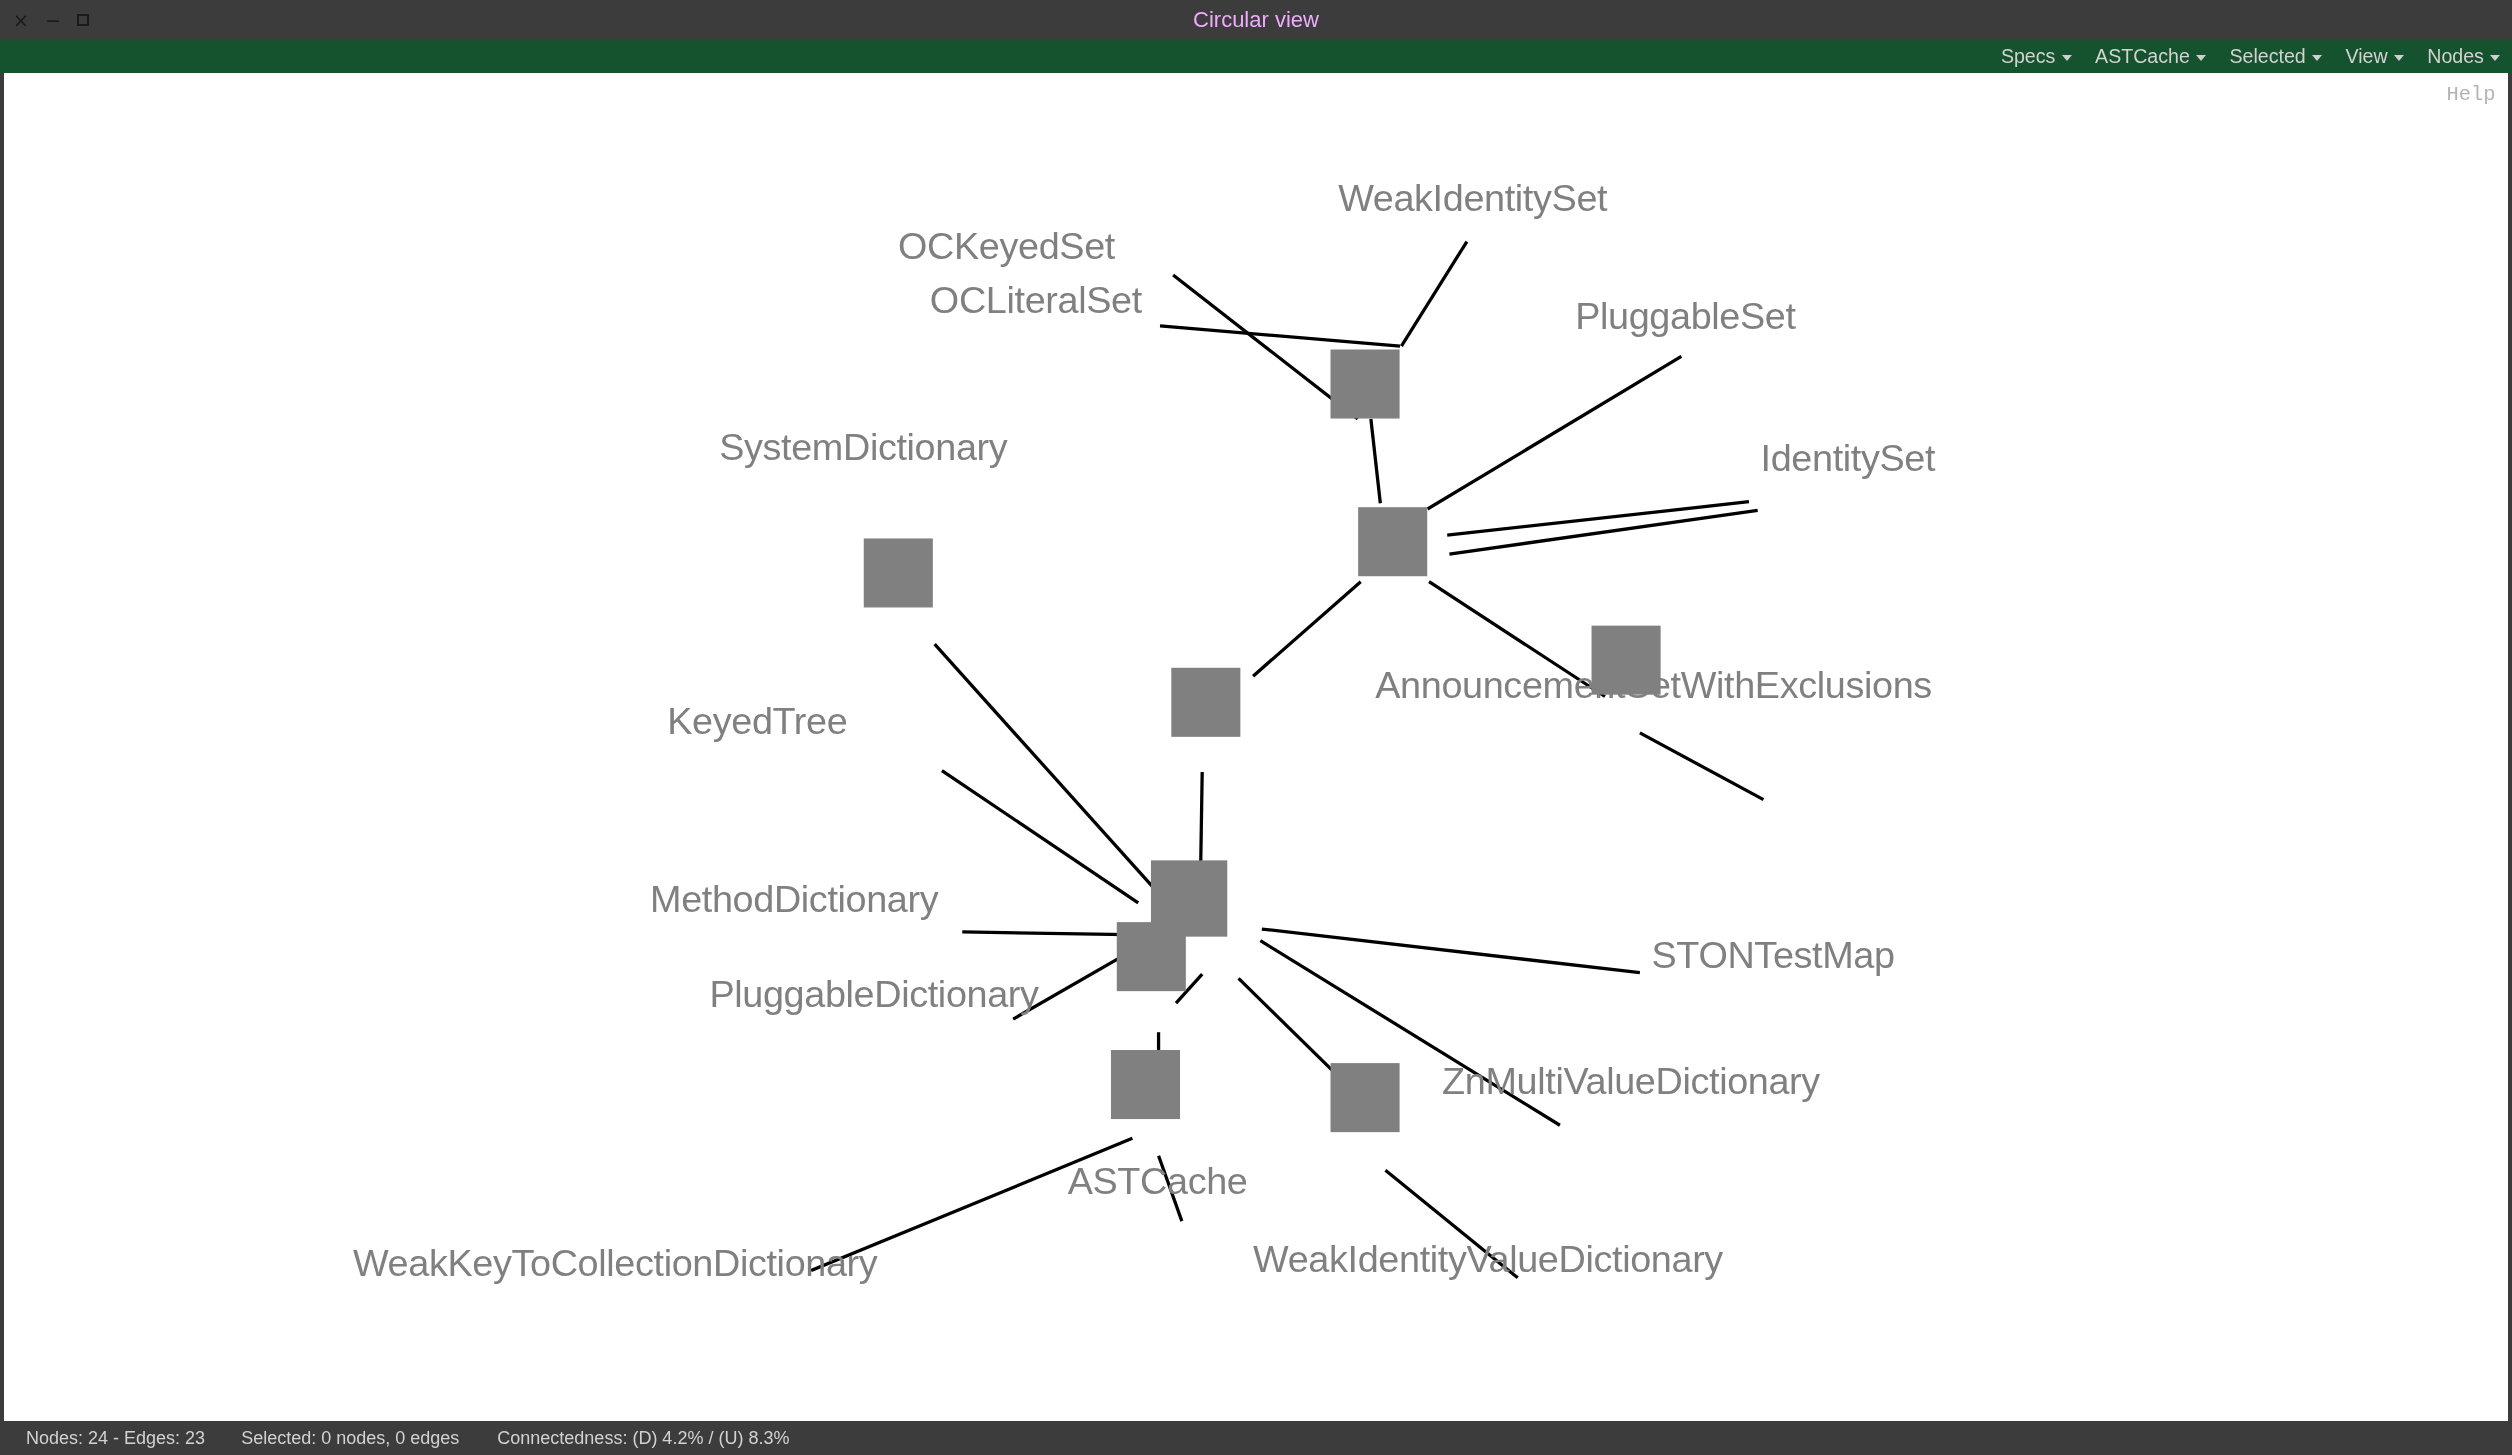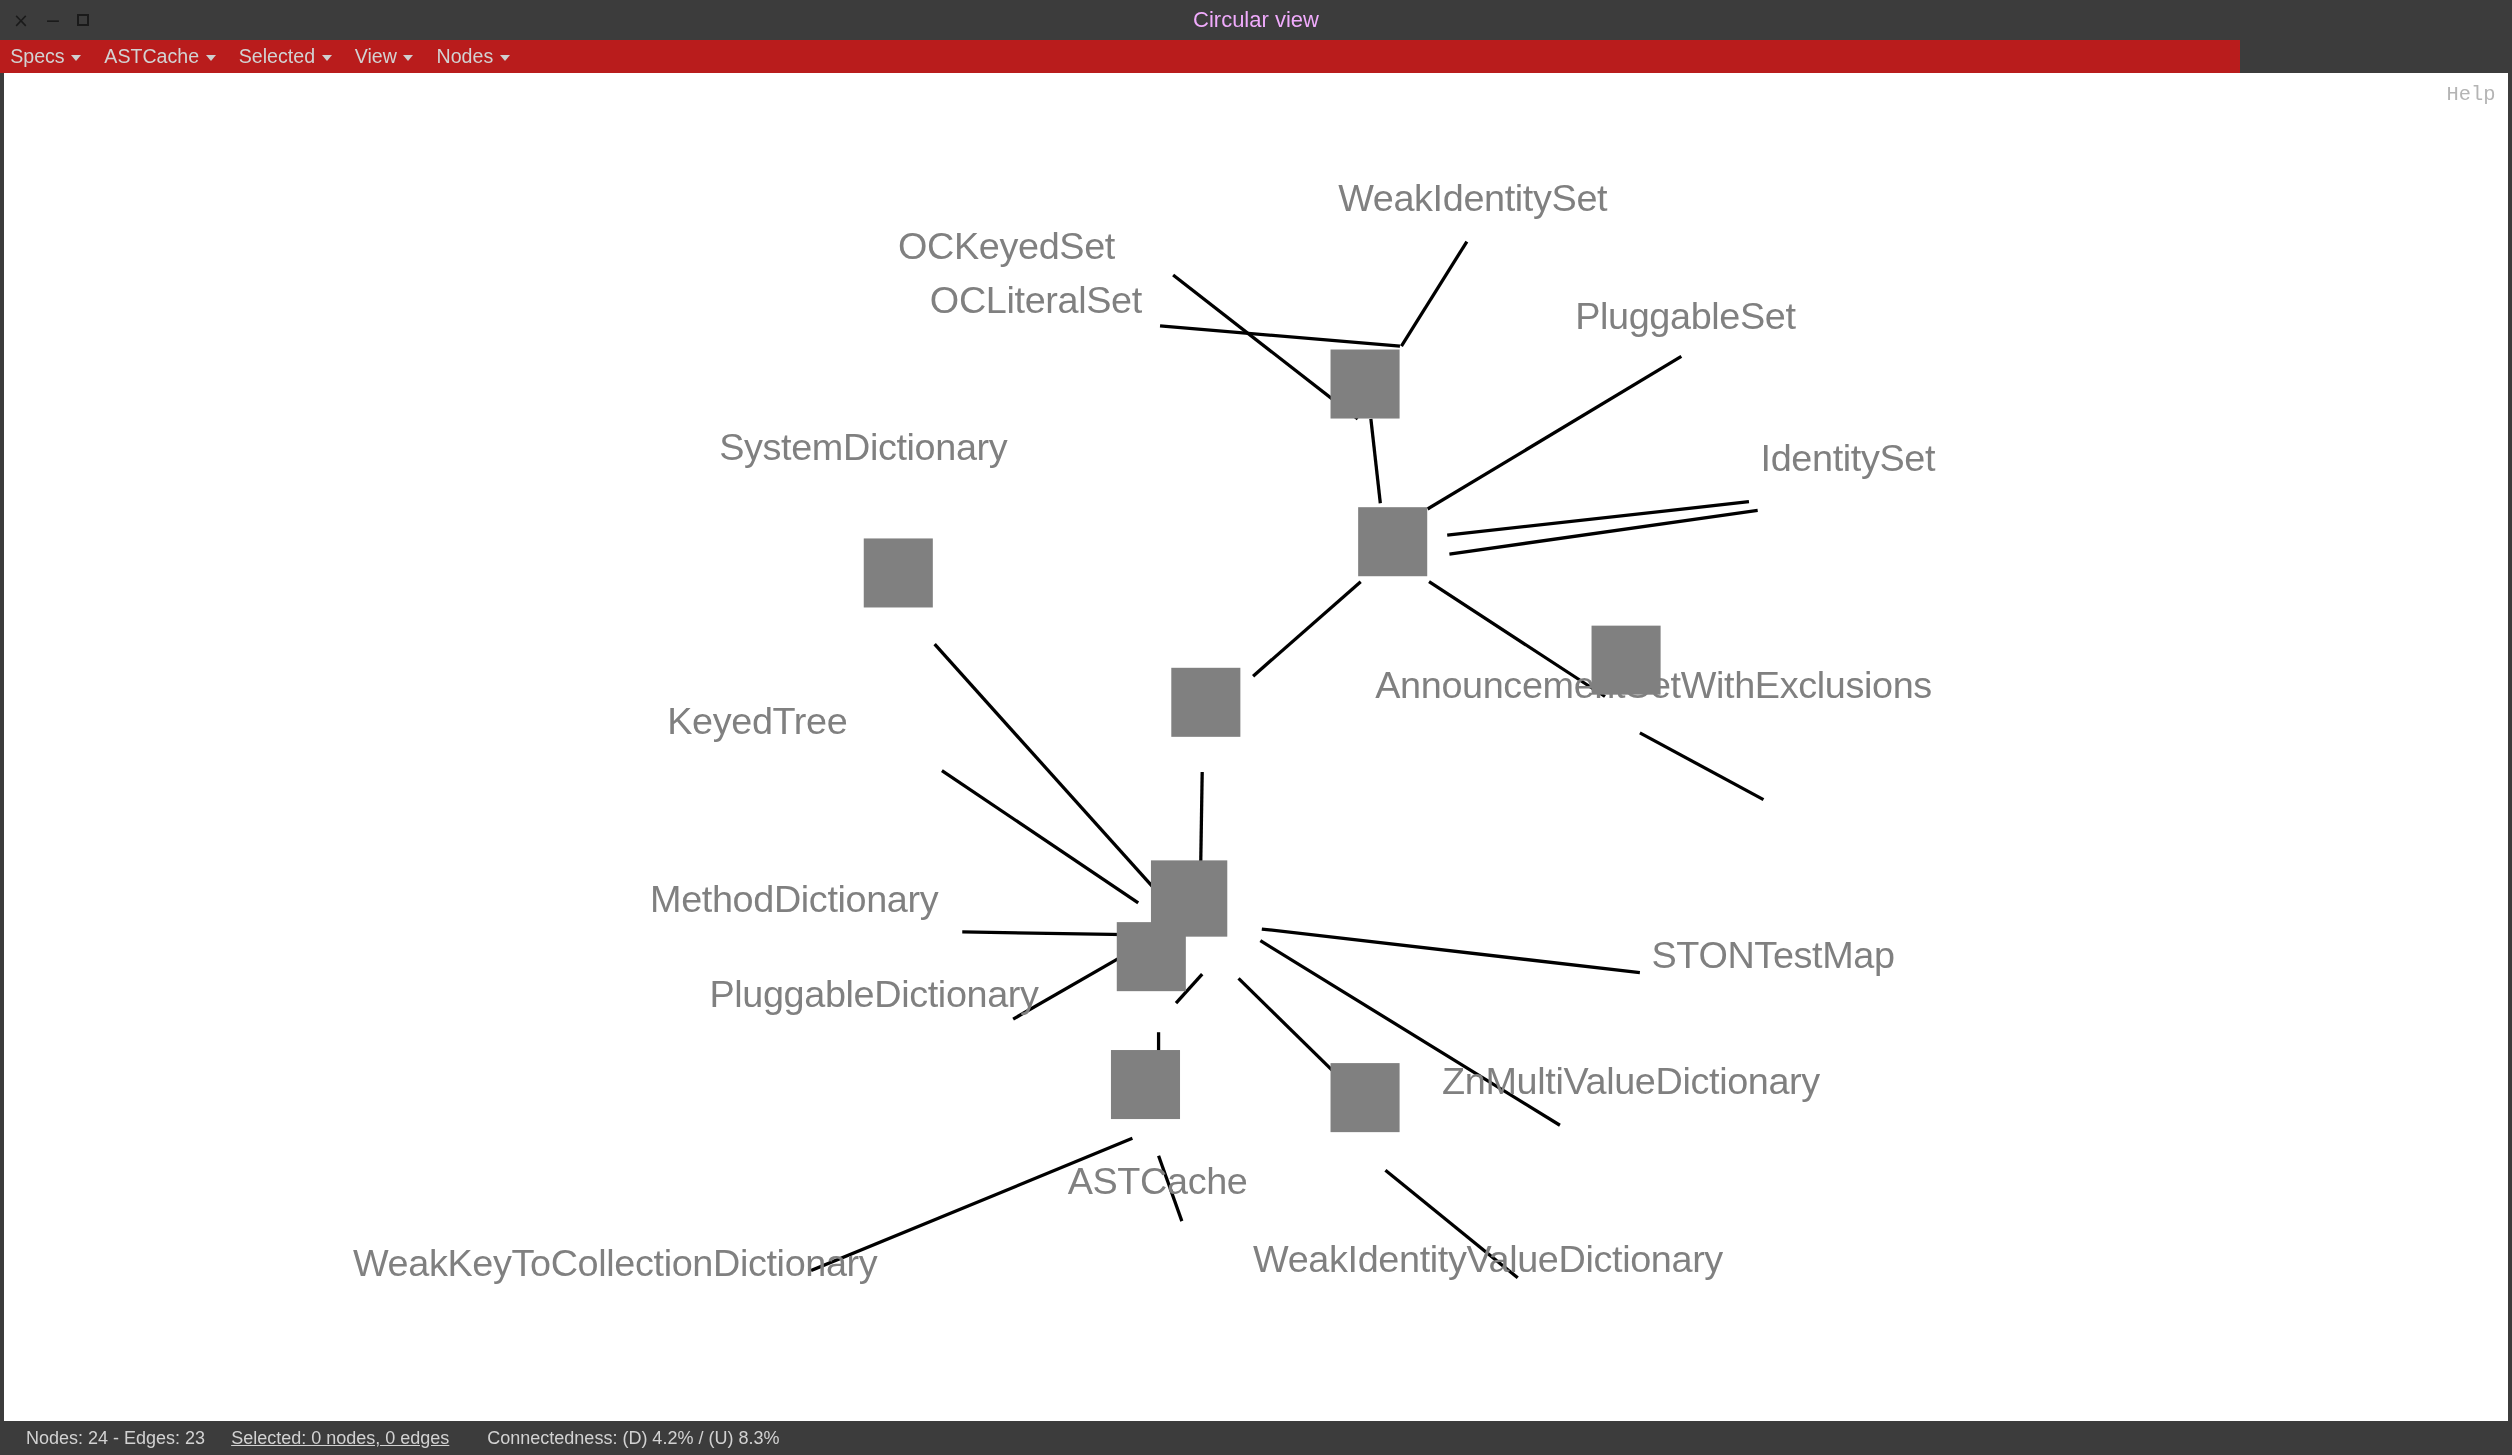--- a/index.html
+++ b/index.html
@@ -43,23 +43,23 @@
   }
   .wbtn.sq {
     width: 12.4px; height: 12.4px;
     border: 2.2px solid #1a1a1a;
     box-sizing: border-box;
   }
 
   
   #menubar {
     position: absolute; left: 0; top: 40px;
-    width: 2240px; height: 33px;
-    background: #b91c1c;
-    display: flex; align-items: center;
+    width: 2512px; height: 33px;
+    background: #14532d;
+    display: flex; align-items: center; justify-content: flex-end;
   }
   .menu-item {
     display: flex; align-items: center;
     gap: 6.5px;
     padding: 0 11.6px;
     height: 33px;
     color: #d2d2d2;
     font-size: 19.6px;
     cursor: pointer;
     white-space: nowrap;
@@ -107,21 +107,21 @@
   #statusbar {
     position: absolute; left: 0; top: 1421px;
     width: 2512px; height: 34px;
     background: #3c3c3c;
     display: flex; align-items: center;
     color: #d2d2d2;
     font-size: 18px;
   }
   #statusbar .seg { white-space: nowrap; }
   #statusbar .seg.s1 { margin-left: 26px; }
-  #statusbar .seg.s2 { margin-left: 26px; text-decoration: underline; }
+  #statusbar .seg.s2 { margin-left: 36px; }
   #statusbar .seg.s3 { margin-left: 38px; }
 </style>
 </head>
 <body>
 
 <div id="app">
 
   <div id="titlebar">
     <div class="wbtns">
       <span class="wbtn">×</span>

